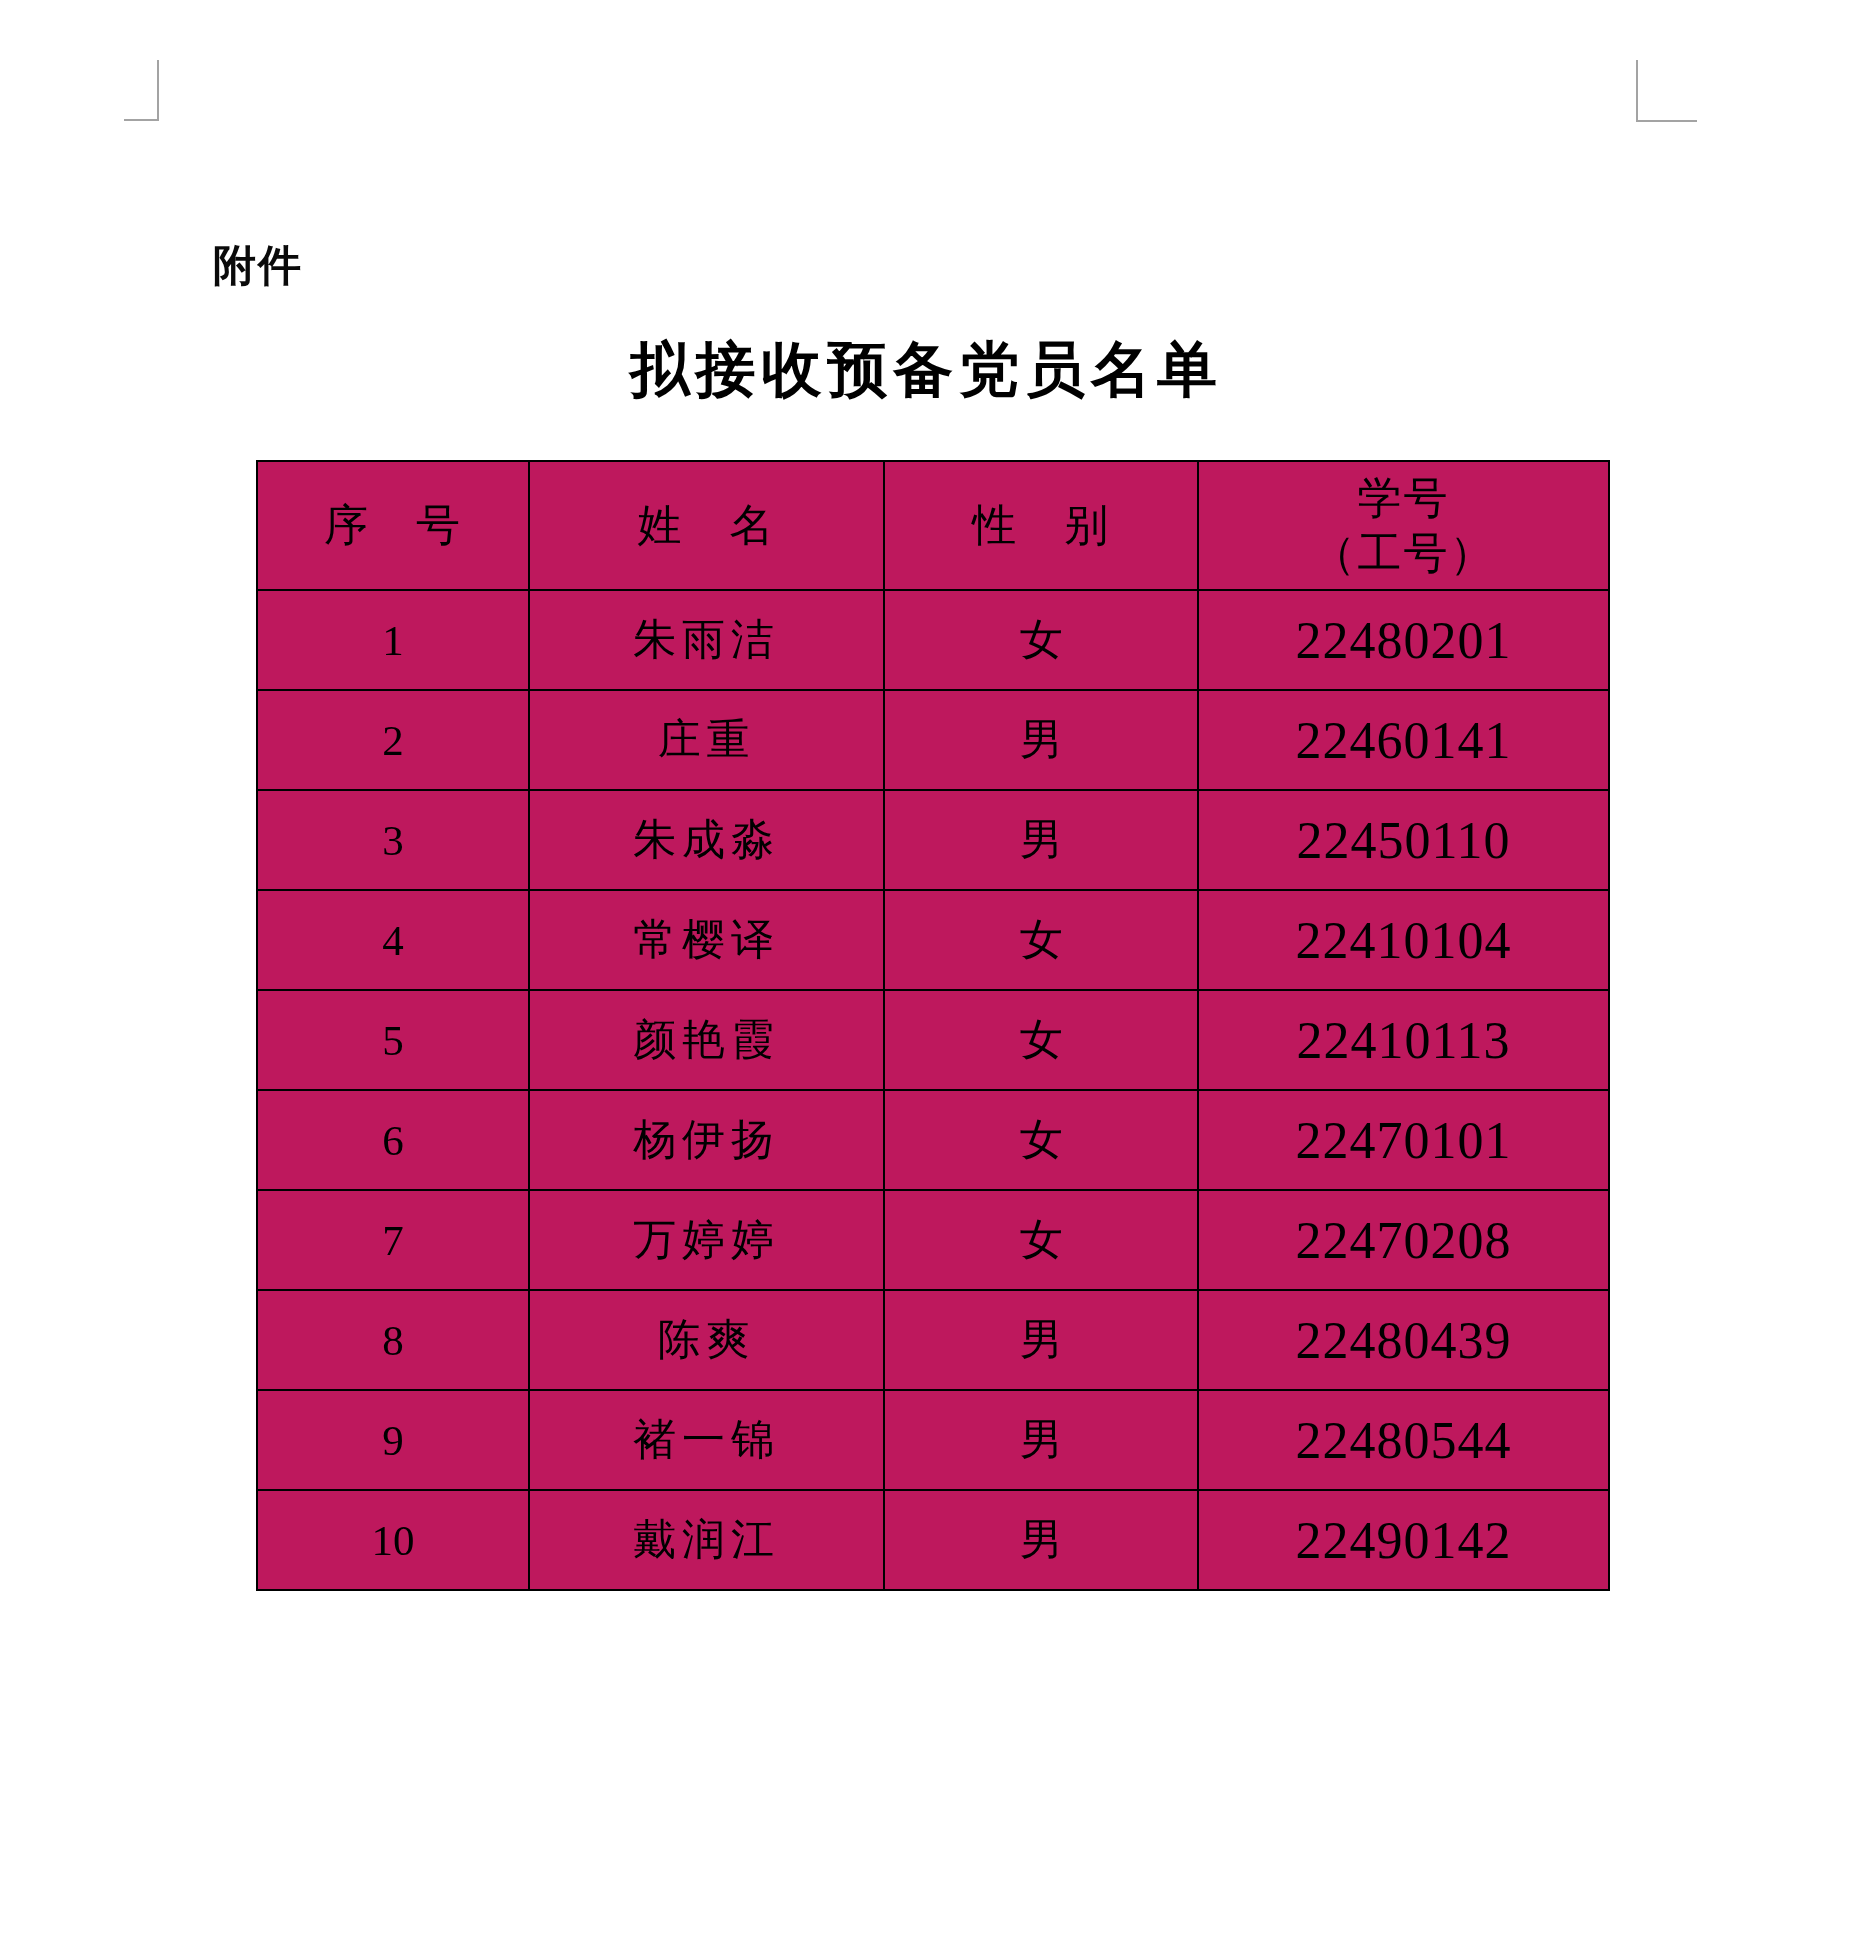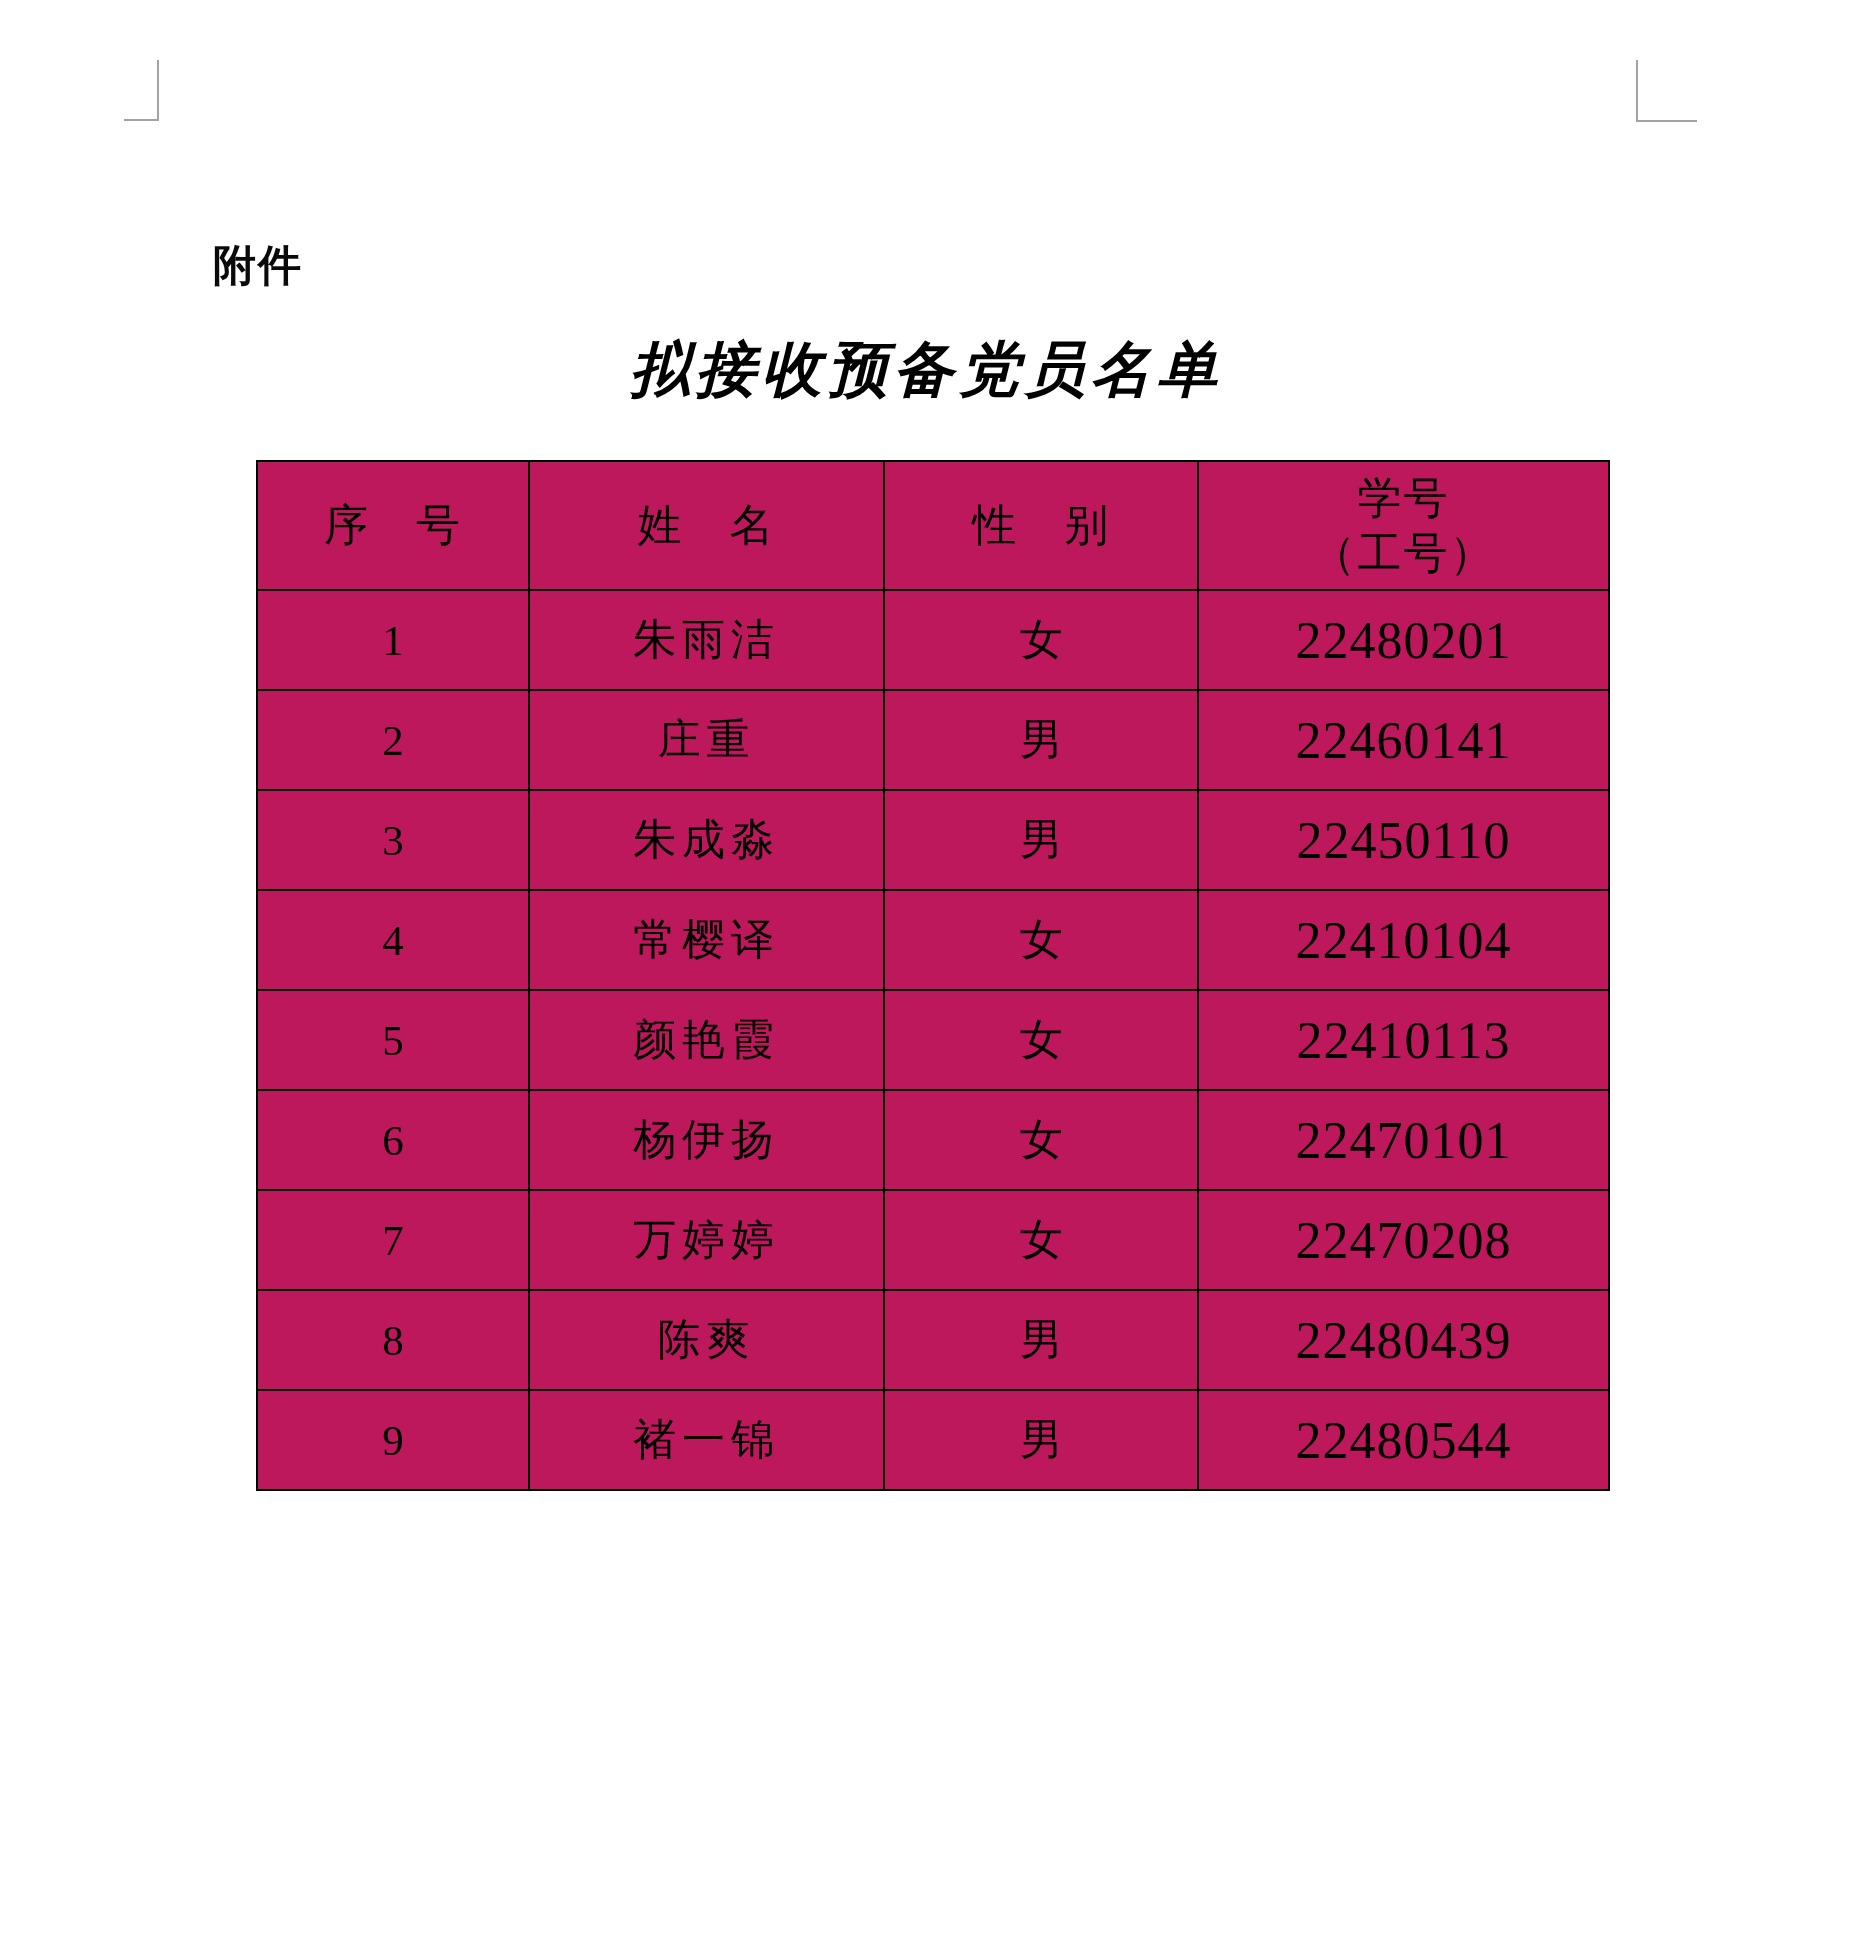--- a/index.html
+++ b/index.html
@@ -51,21 +51,20 @@
     position: absolute;
     left: 0;
     right: 19.5px;
     top: 330px;
     text-align: center;
     font-family: "Liberation Serif", serif;
     font-weight: 700;
     font-size: 60px;
     letter-spacing: 5.9px;
     color: #000000;
-    font-style: italic;
   }
 
   table.member-table {
     position: absolute;
     left: 256px;
     top: 460px;
     width: 1354px;
     border-collapse: collapse;
     table-layout: fixed;
     background: #be185d;
@@ -192,16 +191,22 @@
     <td class="cell-id">22480439</td>
   </tr>
 
   <tr>
     <td class="cell-index">9</td>
     <td class="cell-name">褚一锦</td>
     <td class="cell-gender">男</td>
     <td class="cell-id">22480544</td>
   </tr>
 
+  <tr>
+    <td class="cell-index">10</td>
+    <td class="cell-name">戴润江</td>
+    <td class="cell-gender">男</td>
+    <td class="cell-id">22490142</td>
+  </tr>
 
 </tbody>
 </table>
 
 
 </body></html>

